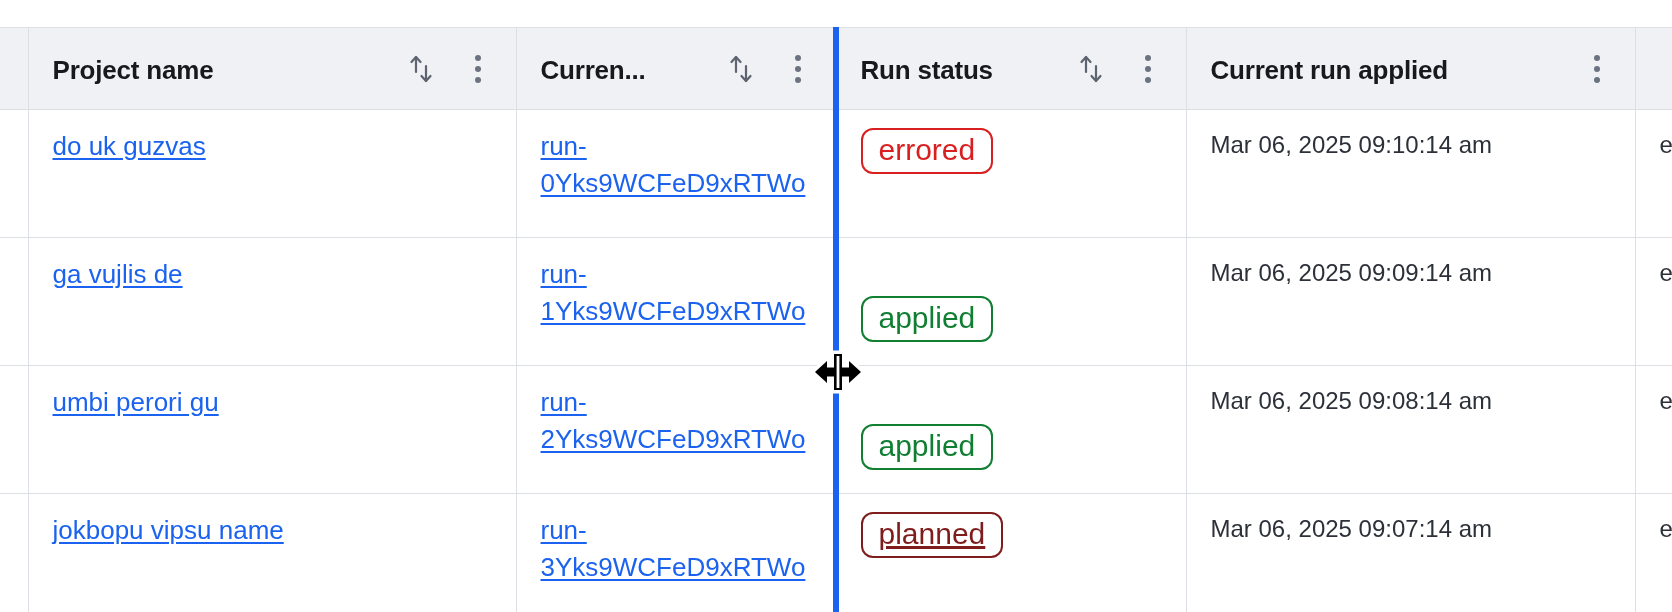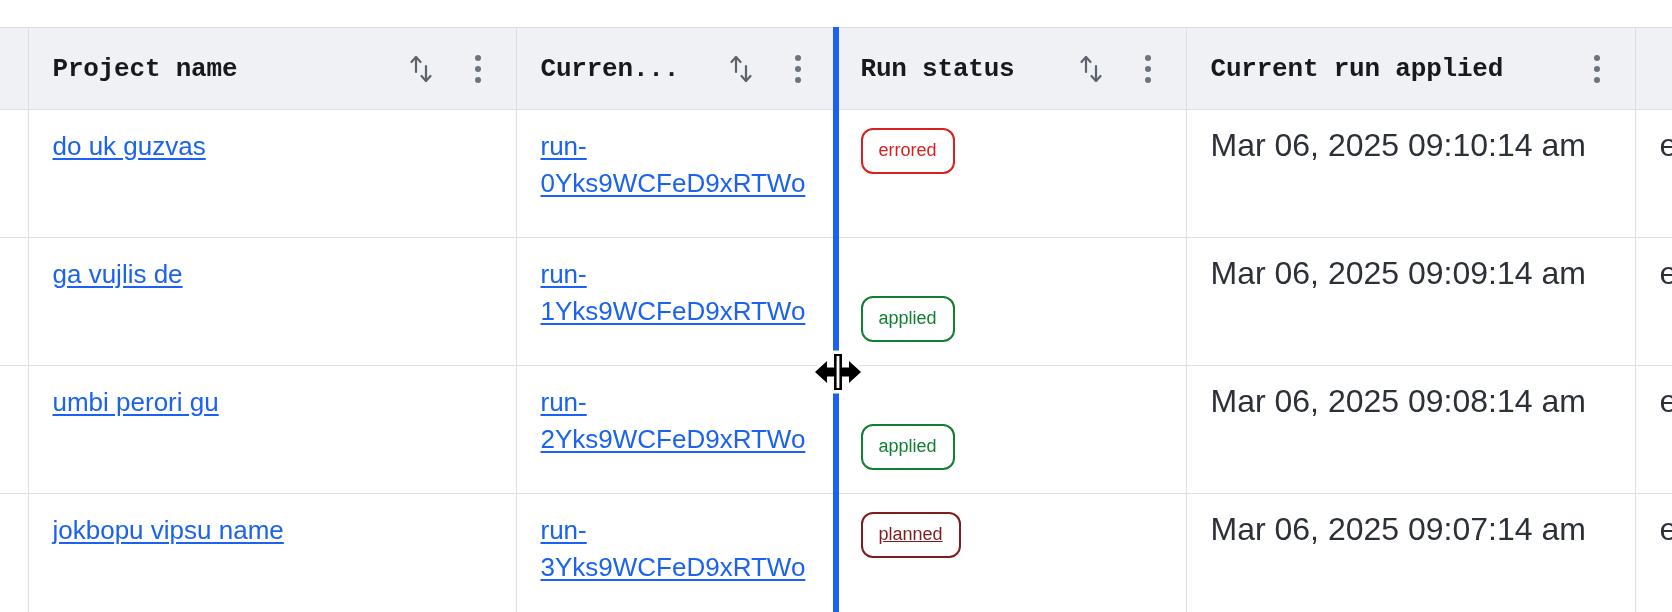--- a/index.html
+++ b/index.html
@@ -63,24 +63,23 @@
     box-sizing: border-box;
     vertical-align: middle;
   }
   thead th.sel-col,
   tbody td.sel-col {
     padding: 0;
   }
 
   .th-inner {
     display: flex;
-    align-items: center;
+    align-items: flex-end;
     width: 100%;
     gap: 0;
-    font-family: Liberation Mono, monospace;
   }
 
   .th-label {
     font-size: 26px;
     font-weight: bold;
     color: #16191d;
     letter-spacing: -0.2px;
     white-space: nowrap;
     overflow: hidden;
     text-overflow: ellipsis;
@@ -131,31 +130,31 @@
     line-height: 37px;
     text-decoration: underline;
     text-underline-offset: 3px;
     cursor: pointer;
     word-break: break-word;
     display: inline;
   }
 
   .cell-text {
     color: #2c3038;
-    font-size: 32px;
+    font-size: 24px;
     line-height: 34px;
     white-space: nowrap;
   }
 
   .badge {
     display: inline-block;
     border: 2px solid currentColor;
     border-radius: 12px;
     padding: 5px 16px 7px 16px;
-    font-size: 18px;
+    font-size: 30px;
     line-height: 30px;
     background: #ffffff;
   }
   .badge.errored { color: #d92020; }
   .badge.applied { color: #107f32; margin-top: 40px; }
   .badge.planned { color: #7f1d1d; text-decoration: underline; }
 
   
   .resize-line {
     position: absolute;

